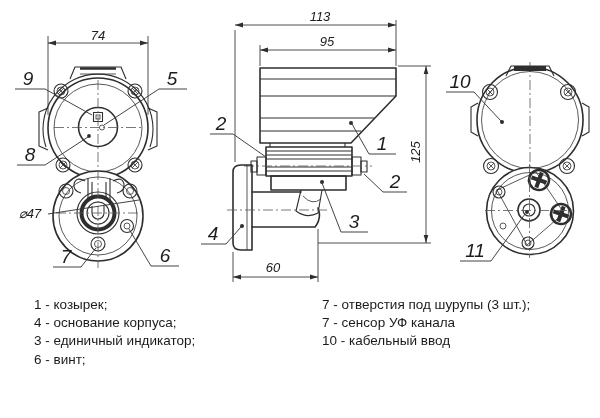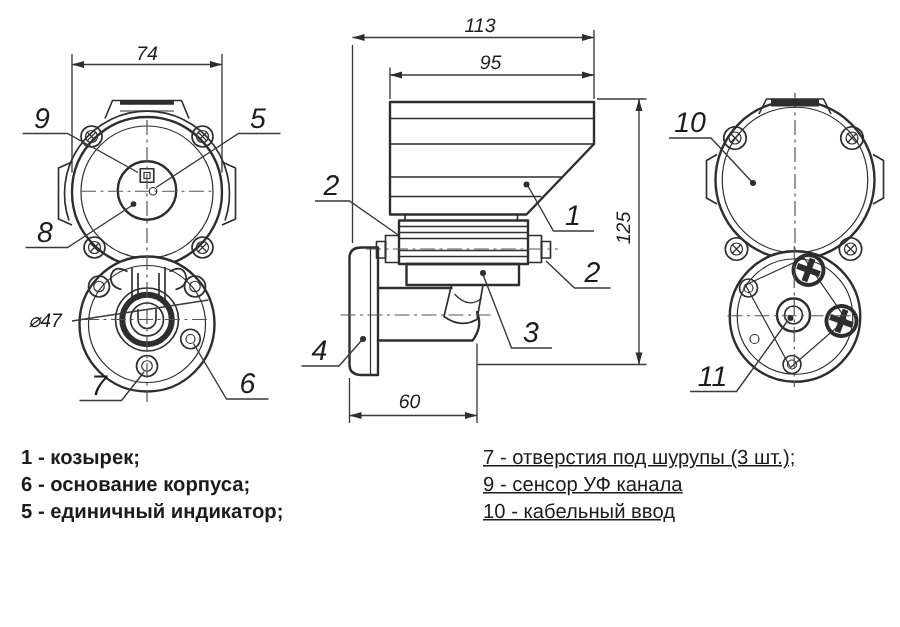--- a/index.html
+++ b/index.html
@@ -303,24 +303,25 @@
       <text class="callout" x="460" y="88" text-anchor="middle">10</text>
     </g>
     <g>
       <path class="ldr" d="M460,261 H491 L525,214"></path>
       <circle class="dot" cx="527" cy="212" r="2"></circle>
       <text class="callout" x="475" y="257" text-anchor="middle">11</text>
     </g>
   </g>
 </svg>
 
-<div class="legend-col" style="left:14px;top:296px;font-weight:bold;">
+<div class="legend-col" style="left:34px;top:296px;">
   <div>1 - козырек;</div>
-  <div>6 - основание корпуса;</div>
-  <div>5 - единичный индикатор;</div>
+  <div>4 - основание корпуса;</div>
+  <div>3 - единичный индикатор;</div>
+  <div>6 - винт;</div>
 </div>
-<div class="legend-col" style="left:322px;top:296px;text-decoration:underline;">
+<div class="legend-col" style="left:322px;top:296px;">
   <div>7 - отверстия под шурупы (3 шт.);</div>
-  <div>9 - сенсор УФ канала</div>
+  <div>7 - сенсор УФ канала</div>
   <div>10 - кабельный ввод</div>
 </div>
 
 </div>
 
 </body></html>

